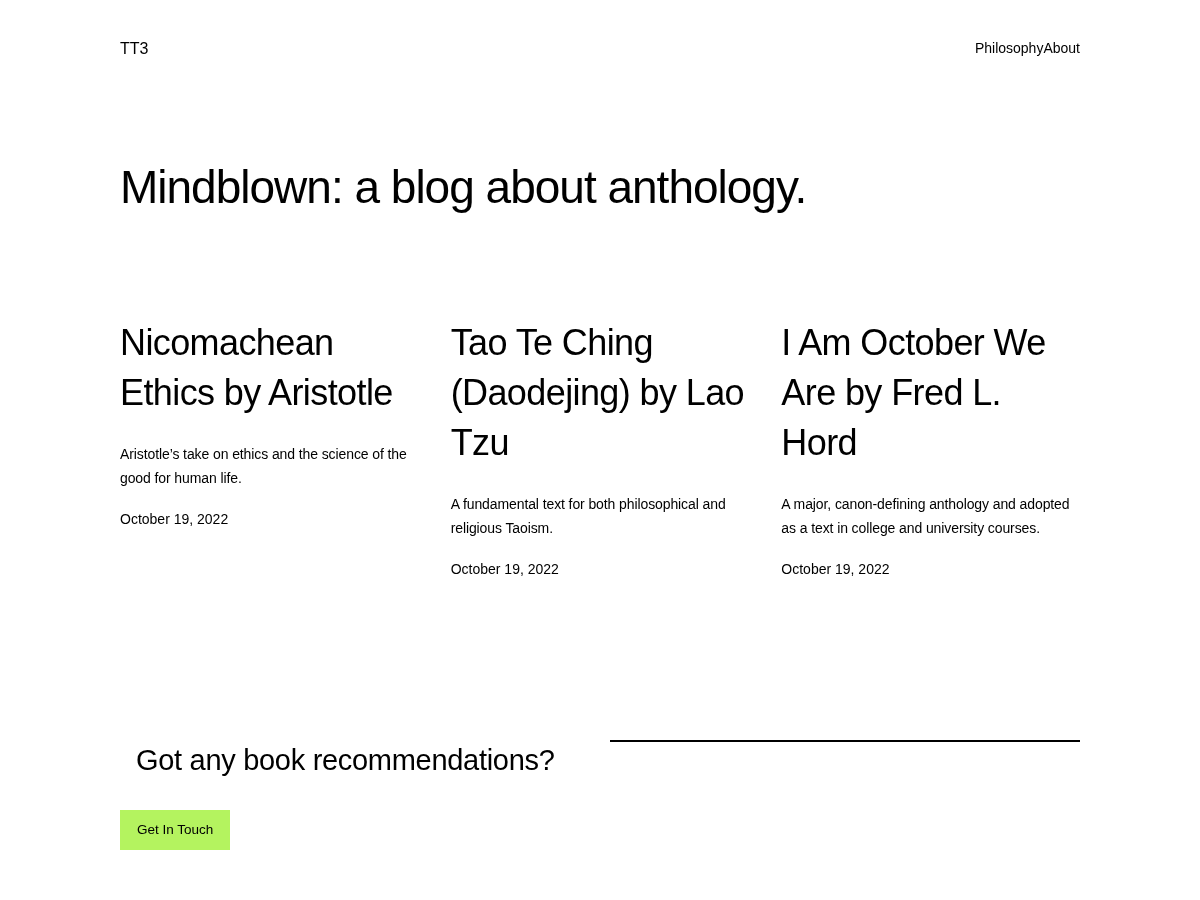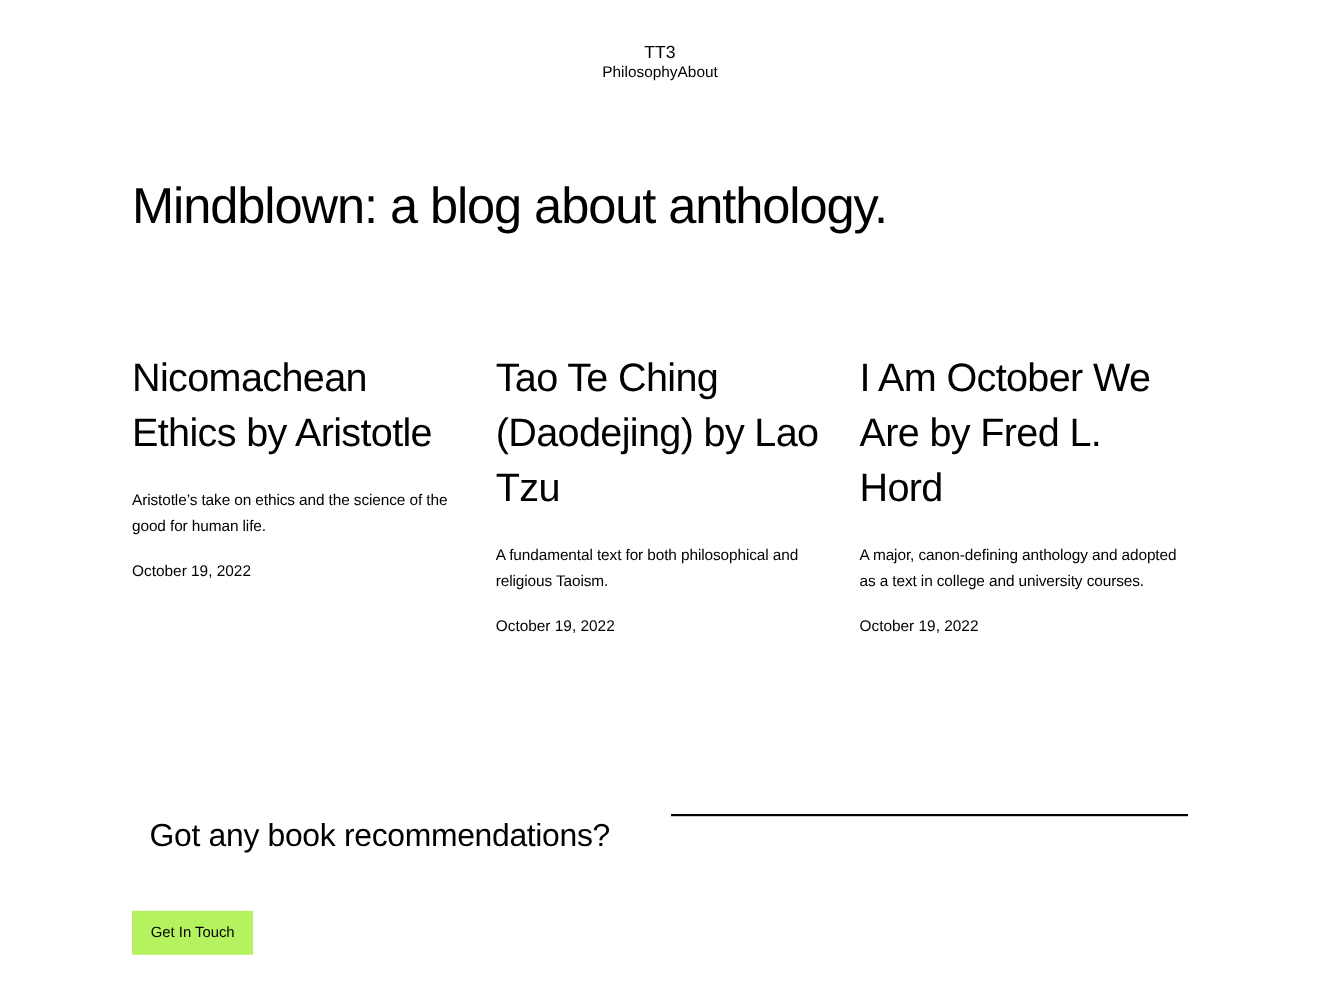--- a/index.html
+++ b/index.html
@@ -21,21 +21,20 @@
     padding: 0 120px;
   }
 
   
   .site-header {
     display: flex;
     justify-content: space-between;
     align-items: center;
     padding-top: 40px;
     height: 57px;
-    flex-direction: column;
   }
   .site-title {
     font-size: 16px;
     font-weight: 400;
     line-height: 17px;
     color: var(--color-text, #000);
     text-decoration: none;
     cursor: pointer;
   }
   .site-nav {
@@ -102,21 +101,21 @@
   .cta-heading {
     margin: 16px;
     padding-top: 3px;
     font-size: 29px;
     font-weight: 400;
     line-height: 34px;
     letter-spacing: -0.3px;
   }
   .cta-button {
     display: inline-block;
-    margin-top: 35px;
+    margin-top: 17px;
     padding: 12px 17px;
     background: var(--color-accent, #B4F35F);
     color: var(--color-text, #000);
     font-size: 13.5px;
     line-height: 16px;
     text-decoration: none;
     border: none;
     cursor: pointer;
   }
 </style>

